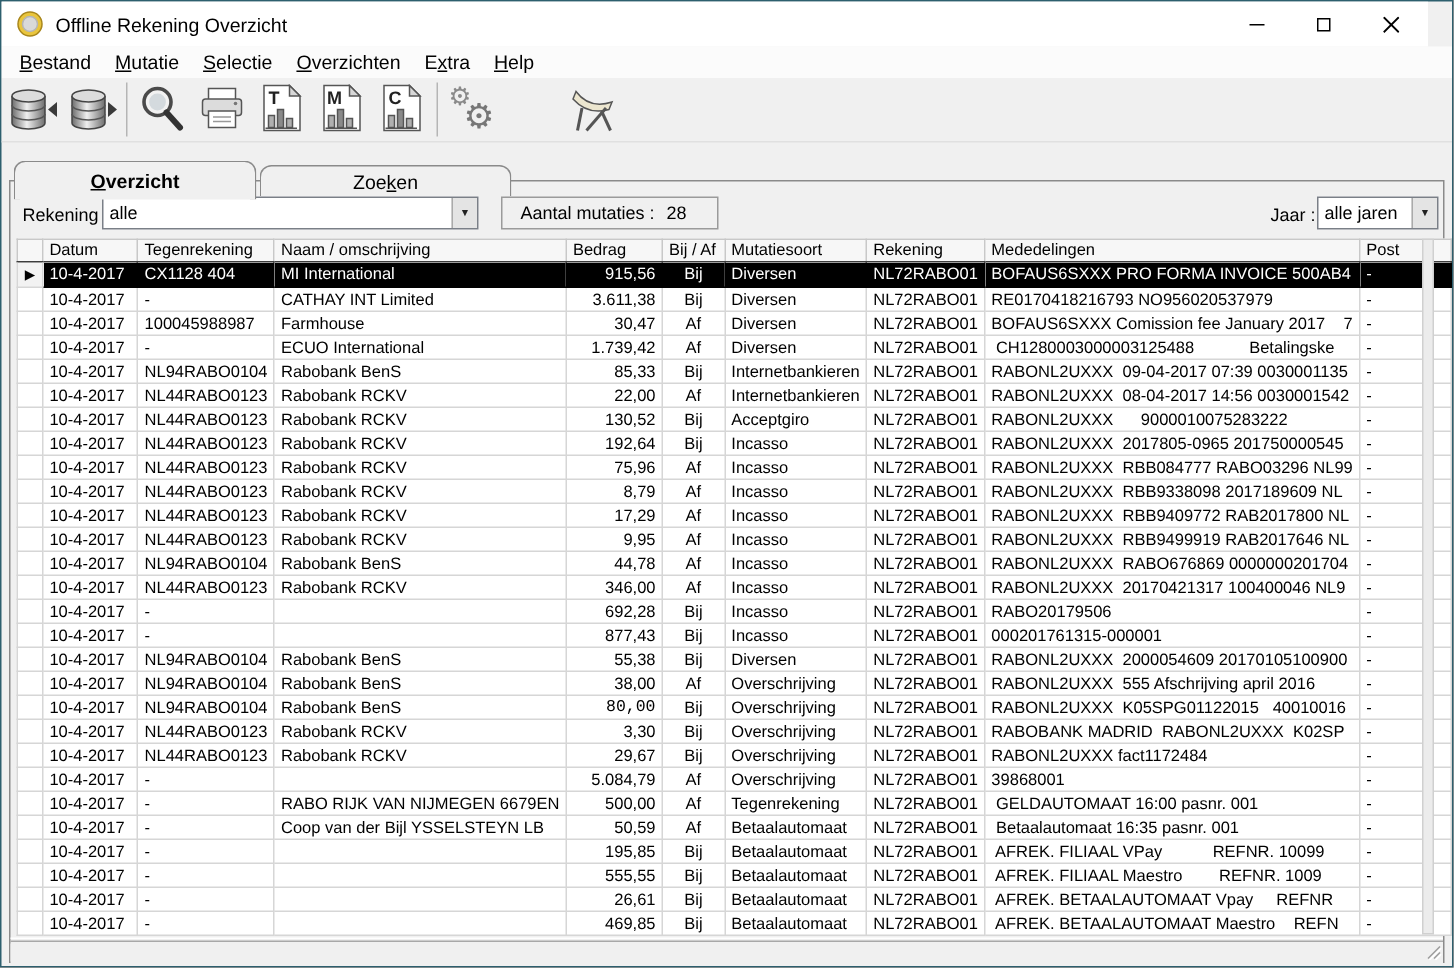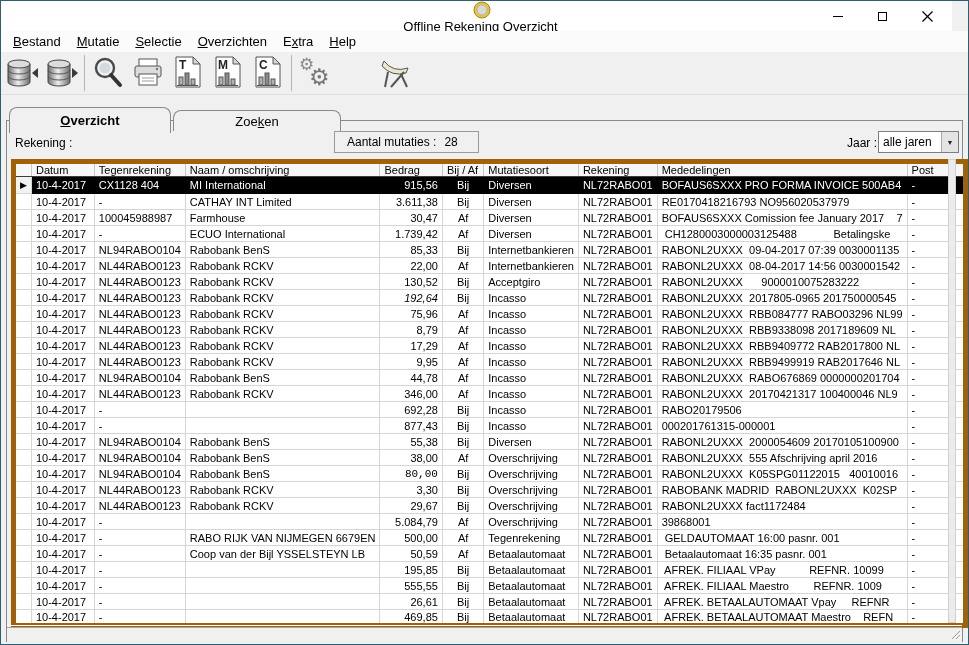--- a/index.html
+++ b/index.html
@@ -3,21 +3,21 @@
 <meta charset="utf-8">
 <style>
   html,body{margin:0;padding:0;background:#555;}
   *{box-sizing:border-box;}
   .window{
     position:relative;width:969px;height:645px;background:#f0f0f0;
     border:1px solid #2d5f6e;font-family:"Liberation Sans",sans-serif;
     overflow:hidden;
   }
   
-  .titlebar{position:absolute;left:0;top:0;right:16px;height:30px;background:#ffffff;display:flex;align-items:center;flex-direction:column;}
+  .titlebar{position:absolute;left:0;top:0;right:16px;height:30px;background:#ffffff;display:flex;align-items:center;}
   .app-icon{margin-left:10px;width:18px;height:18px;display:inline-flex;}
   .title-text{margin-left:8px;font-size:13px;color:#000;}
   .win-controls{position:absolute;right:2px;top:0;height:30px;display:flex;}
   .wbtn{width:45px;height:30px;display:flex;align-items:center;justify-content:center;}
   .glyph-min{width:10px;height:1px;background:#000;}
   .glyph-max{width:9px;height:9px;border:1px solid #000;}
   
   .menubar{position:absolute;left:0;top:30px;right:0;height:21px;background:#fbfbfb;display:flex;align-items:center;padding-left:4px;}
   .menu-item{font-size:13px;color:#000;padding:2px 8px;cursor:default;}
   
@@ -36,21 +36,21 @@
   
   .panel{position:absolute;left:5px;top:119px;right:5px;bottom:2px;border:1px solid #8a8a8a;background:#f0f0f0;z-index:0;}
   .flabel{position:absolute;font-size:12px;color:#000;}
   .combo{position:absolute;height:22px;background:#fff;border:1px solid #7a7f87;display:flex;align-items:center;}
   .combo-value{flex:1;font-size:12px;padding-left:4px;overflow:hidden;white-space:pre;}
   .combo-btn{width:17px;height:100%;background:#e4e4e4;border-left:1px solid #aaa;display:flex;align-items:center;justify-content:center;font-size:7px;color:#222;}
   .info-panel{position:absolute;height:22px;border:1px solid #9a9a9a;background:#f0f0f0;display:flex;align-items:center;font-size:12px;padding-left:12px;}
   .info-panel span{margin-right:8px;}
   
   .gridwrap{position:absolute;left:10px;top:158px;z-index:2;}
-  table.grid{border-collapse:collapse;table-layout:fixed;background:#fff;font-family:"Liberation Sans",sans-serif;font-size:11px;border:5px solid #a16207;}
+  table.grid{border-collapse:collapse;table-layout:fixed;background:#fff;font-family:"Liberation Sans",sans-serif;font-size:11px;border:1px solid #a16207;}
   table.grid th{height:15px;font-weight:normal;text-align:left;padding:0 4px;border:1px solid #c8c8c8;border-bottom:1px solid #3c3c3c;background:#f7f7f7;overflow:hidden;white-space:pre;}
   table.grid td{height:16px;padding:0 4px;border:1px solid #d6d6d6;overflow:hidden;white-space:pre;color:#000;}
   table.grid tr.selected td{background:#000;color:#fff;border-color:#000;}
   table.grid tr.selected td.marker{background:#f2f2f2;color:#000;border-color:#d6d6d6;}
   td.marker{text-align:center;padding:0;}
   .arrow{font-size:9px;line-height:16px;}
   .vscroll{position:absolute;left:947px;top:158px;width:8px;height:464px;background:#ececec;border:1px solid #d0d0d0;z-index:2;}
   
   .status-divider{position:absolute;left:6px;right:6px;top:624px;height:3px;border-top:1px solid #ffffff;border-bottom:1px solid #a8a8a8;z-index:2;}
   .statusbar{position:absolute;left:6px;right:6px;top:628px;height:15px;background:#f0f0f0;z-index:2;}
@@ -198,20 +198,24 @@
   </div>
 
   <div class="tabstrip">
       <div class="tab active"><u>O</u>verzicht</div>
       <div class="tab">Zoe<u>k</u>en</div>
     </div>
 
   <div class="panel"></div>
 
   <span class="flabel" style="left:14px;top:135px;">Rekening :</span>
+  <div class="combo" style="left:67px;top:130px;width:251px;z-index:2;">
+    <span class="combo-value">alle</span>
+    <span class="combo-btn">▼</span>
+  </div>
   <div class="info-panel" style="left:333px;top:130px;width:145px;z-index:2;">
     <span>Aantal mutaties :</span>
     <span>28</span>
   </div>
   <span class="flabel" style="left:846px;top:135px;z-index:2;">Jaar :</span>
   <div class="combo" style="left:877px;top:130px;width:81px;z-index:2;">
     <span class="combo-value">alle jaren</span>
     <span class="combo-btn">▼</span>
   </div>
 
@@ -326,21 +330,21 @@
             <td style="text-align: left;">Acceptgiro</td>
             <td style="text-align: left;">NL72RABO01</td>
             <td style="text-align: left;">RABONL2UXXX      9000010075283222</td>
             <td style="text-align: left;">-</td>
           </tr>
           <tr>
             <td class="marker"></td>
             <td style="text-align: left;">10-4-2017</td>
             <td style="text-align: left;">NL44RABO0123</td>
             <td style="text-align: left;">Rabobank RCKV</td>
-            <td style="text-align: right; font-style: italic;">192,64</td>
+            <td style="text-align: right;">192,64</td>
             <td style="text-align: center;">Bij</td>
             <td style="text-align: left;">Incasso</td>
             <td style="text-align: left;">NL72RABO01</td>
             <td style="text-align: left;">RABONL2UXXX  2017805-0965 201750000545</td>
             <td style="text-align: left;">-</td>
           </tr>
           <tr>
             <td class="marker"></td>
             <td style="text-align: left;">10-4-2017</td>
             <td style="text-align: left;">NL44RABO0123</td>

